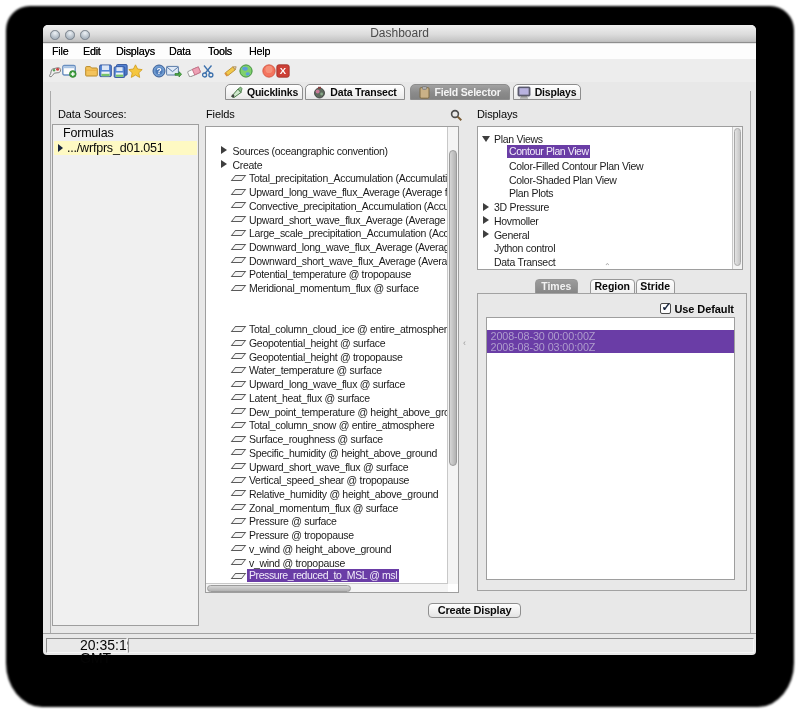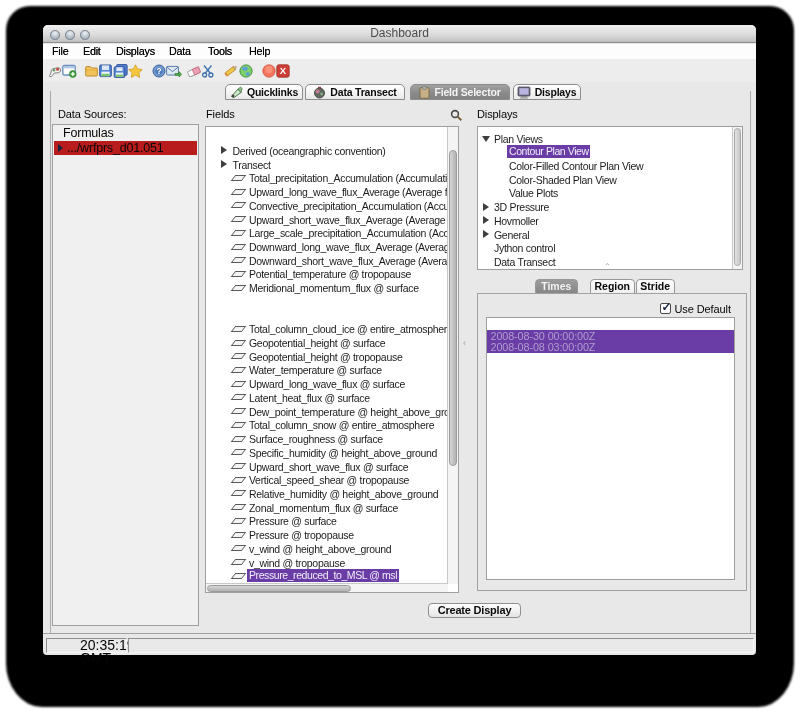--- a/index.html
+++ b/index.html
@@ -40,21 +40,21 @@
 
 
 #content { left:50px; top:91px; width:701px; height:542.5px; border:1px solid #ababab;
   background:#e8e8e8; border-top:none; }
 
 .lbl { position:absolute; font-size:11px; color:#050505; letter-spacing:-0.1px; }
 
 
 #dslist { left:52px; top:123.5px; width:147px; height:502px; background:#f0f0f0;
   border:1px solid #9e9e9e; }
-#dsrow2 { position:absolute; left:1px; top:16px; width:143px; height:14.5px; background:#b91c1c; }
+#dsrow2 { position:absolute; left:1px; top:16px; width:143px; height:14.5px; background:#fef9c3; }
 
 
 .whitebox { background:#ffffff; border:1px solid #9e9e9e; }
 #fieldsbox { left:205px; top:126px; width:254px; height:467px; overflow:hidden; }
 #dispbox  { left:477px; top:126px; width:266px; height:143.5px; overflow:hidden; }
 
 .trow { position:absolute; left:0; width:100%; height:13.7px; }
 .tt { position:absolute; top:1px; font-size:10.5px; letter-spacing:-0.3px; color:#1b1b1b;
   white-space:nowrap; }
 .tt.sel { background:#6a3da6; color:#f2ecfa; padding:0 1.5px 1px 2px; top:0px; letter-spacing:-0.42px; }
@@ -263,25 +263,25 @@
 
   <div class="lbl" style="left:206px; top:108px;">Fields</div>
   <svg class="abs" style="left:450px; top:109px" width="13" height="13" viewBox="0 0 13 13">
     <circle cx="5" cy="5" r="3.4" fill="none" stroke="#4c4c4c" stroke-width="1.6"></circle>
     <line x1="7.6" y1="7.6" x2="11.3" y2="11.3" stroke="#7a5c34" stroke-width="2"></line>
   </svg>
   <div id="fieldsbox" class="abs whitebox">
     <div style="position:absolute; left:0; top:0; width:242px; height:456px; overflow:hidden;">
 <div class="trow" style="top:16.9px">
           <span class="tri-r" style="left:15px"></span>
-          <span class="tt" style="left:26.5px">Derived (oceangraphic convention)</span>
+          <span class="tt" style="left:26.5px">Sources (oceangraphic convention)</span>
         </div>
 <div class="trow" style="top:30.6px">
           <span class="tri-r" style="left:15px"></span>
-          <span class="tt" style="left:26.5px">Transect</span>
+          <span class="tt" style="left:26.5px">Create</span>
         </div>
 <div class="trow" style="top:44.4px">
           <span class="pgram" style="left:27px"></span>
           <span class="tt" style="left:43px">Total_precipitation_Accumulation (Accumulation for 3 hours)</span>
         </div>
 <div class="trow" style="top:58.1px">
           <span class="pgram" style="left:27px"></span>
           <span class="tt" style="left:43px">Upward_long_wave_flux_Average (Average for 3 hours)</span>
         </div>
 <div class="trow" style="top:71.8px">
@@ -408,21 +408,21 @@
           <span class="tri-d" style="left:3.5px"></span>
           <span class="tt" style="left:16px">Plan Views</span>
         </div>
 <div class="trow" style="top:32.0px">
           <span class="tt" style="left:31px">Color-Filled Contour Plan View</span>
         </div>
 <div class="trow" style="top:45.7px">
           <span class="tt" style="left:31px">Color-Shaded Plan View</span>
         </div>
 <div class="trow" style="top:59.4px">
-          <span class="tt" style="left:31px">Value Plots</span>
+          <span class="tt" style="left:31px">Plan Plots</span>
         </div>
 <div class="trow" style="top:73.1px">
           <span class="tri-r" style="left:4.5px"></span>
           <span class="tt" style="left:16px">3D Pressure</span>
         </div>
 <div class="trow" style="top:86.8px">
           <span class="tri-r" style="left:4.5px"></span>
           <span class="tt" style="left:16px">Hovmoller</span>
         </div>
 <div class="trow" style="top:100.5px">
@@ -443,31 +443,31 @@
   <div class="chev" style="left:604px; top:262px; font-size:8px;">⌃</div>
 
   <div class="stab abs selected" style="left:535px; width:42.5px;">Times</div>
   <div class="stab abs" style="left:589.5px; width:45.5px;">Region</div>
   <div class="stab abs" style="left:636px; width:38.5px;">Stride</div>
   <div id="tpanel" class="abs"></div>
 
   <div id="cb" class="abs">
       <span id="cbcheck">✓</span>
     </div>
-  <div class="lbl" style="left:674.5px; top:303px; font-weight:normal;">Use Default</div>
+  <div class="lbl" style="left:674.5px; top:303px; font-weight:bold;">Use Default</div>
 
   <div id="timeslist" class="abs whitebox">
     <div class="trowp" style="top:16px;text-align:center;">
         <span>2008-08-29 21:00:00Z</span>
       </div>
     <div class="trowp" style="top:11.7px;">
         <span>2008-08-30 00:00:00Z</span>
       </div>
     <div class="trowp" style="top:23.4px;">
-        <span>2008-08-08 03:00:00Z</span>
+        <span>2008-08-30 03:00:00Z</span>
       </div>
   </div>
 
   <div id="createbtn" class="abs">Create Display</div>
 
   <div id="statusline" class="abs"></div>
   <div class="scell abs" style="left:46px; width:81px;">
       <div id="stime">20:35:19 GMT</div>
     </div>
   <div class="scell abs" style="left:127.5px; width:626px;"></div>

